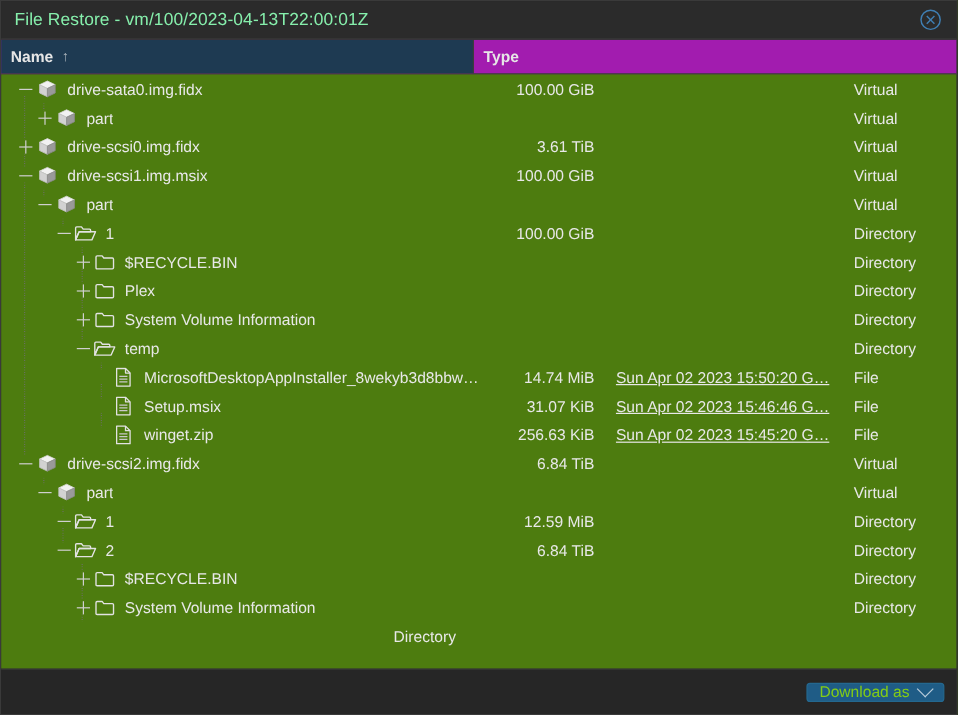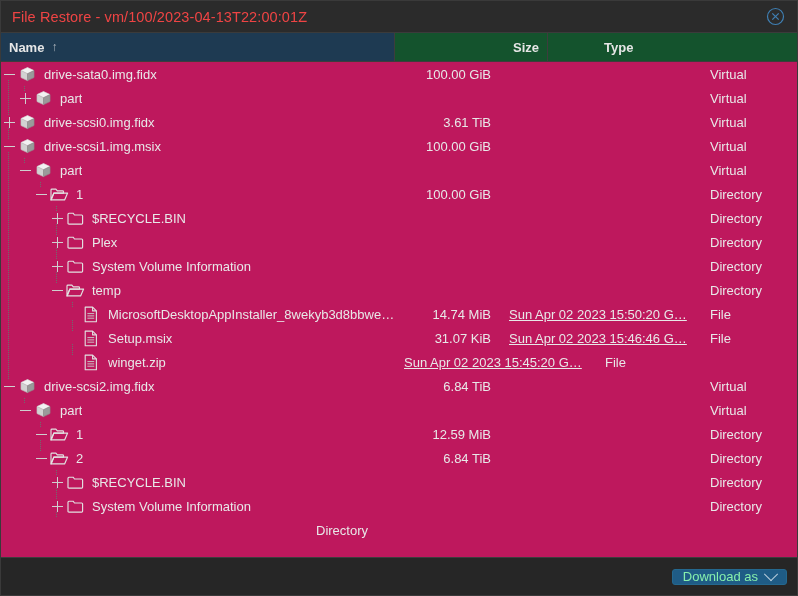--- a/index.html
+++ b/index.html
@@ -33,21 +33,21 @@
     height: 31px;
     min-height: 31px;
     background: #2b2b2b;
     display: flex;
     align-items: center;
     padding: 0 6px 0 11px;
     border-bottom: 1px solid #3b3b3b;
     position: relative;
   }
   .title-text {
-    color: #ef4444;
+    color: #86efac;
     font-size: 14.5px;
     letter-spacing: 0.1px;
     white-space: nowrap;
     flex: 1;
   }
   .close-btn {
     width: 26px;
     height: 26px;
     display: flex;
     align-items: center;
@@ -55,27 +55,26 @@
     cursor: pointer;
     margin-right: 3px;
   }
   .close-btn svg { display: block; }
 
   
   .table-header {
     display: flex;
     height: 29px;
     min-height: 29px;
-    background: #14532d;
+    background: #a21caf;
     border-bottom: 1px solid #3d3d3d;
     font-size: 13px;
     font-weight: bold;
     color: #e6e6e6;
     box-sizing: border-box;
-    gap: 48px;
   }
   .th {
     display: flex;
     align-items: center;
     box-sizing: border-box;
     height: 100%;
     padding: 0 8px;
     border-right: 1px solid #3d3d3d;
     overflow: hidden;
     white-space: nowrap;
@@ -93,22 +92,23 @@
     font-size: 12px;
     color: #aeb6bd;
     font-weight: normal;
     line-height: 1;
   }
 
   
   .tree-body {
     flex: 1;
     overflow: hidden;
-    background: #be185d;
+    background: #4d7c0f;
     position: relative;
+    padding-left: 12px;
   }
   .row {
     display: flex;
     height: 24px;
     min-height: 24px;
     align-items: center;
     box-sizing: border-box;
     cursor: pointer;
   }
   .cell {
@@ -212,21 +212,21 @@
     min-height: 37px;
     background: #262626;
     border-top: 1px solid #3d3d3d;
     display: flex;
     align-items: center;
     justify-content: flex-end;
     padding-right: 10px;
   }
   .download-btn {
     background: #1f5c86;
-    color: #86efac;
+    color: #84cc16;
     border: 1px solid #24688f;
     border-radius: 3px;
     height: 16px;
     padding: 0 10px;
     font-size: 13px;
     font-family: "Liberation Sans", sans-serif;
     display: flex;
     align-items: center;
     gap: 8px;
     cursor: pointer;
@@ -252,23 +252,20 @@
         <line x1="12.7" y1="6.3" x2="6.3" y2="12.7" stroke="#3f7fb3" stroke-width="1.2"></line>
       </svg>
     </div>
   </div>
 
   <div class="table-header">
     <div class="th th-name sorted">
       <span>Name</span>
       <span class="sort-arrow">↑</span>
     </div>
-    <div class="th th-size">
-      <span>Size</span>
-    </div>
     <div class="th th-type">
       <span>Type</span>
     </div>
   </div>
 
   <div class="tree-body" id="tree-body">
       <div class="row">
         <div class="cell cell-name">
           <div class="indent">
             <div class="expander minus">
@@ -560,20 +557,21 @@
             <svg width="14" height="17" viewBox="0 0 14 17">
               <path d="M1.2 1.1 L8.6 1.1 L12.4 4.9 L12.4 15.7 L1.2 15.7 Z" fill="none" stroke="#e2e2e2" stroke-width="1.1" stroke-linejoin="round"></path>
               <path d="M8.6 1.1 L8.6 4.9 L12.4 4.9" fill="none" stroke="#e2e2e2" stroke-width="1.1" stroke-linejoin="round"></path>
               <line x1="3.4" y1="7.6" x2="10.2" y2="7.6" stroke="#c9c9c9" stroke-width="0.95"></line>
               <line x1="3.4" y1="9.9" x2="10.2" y2="9.9" stroke="#c9c9c9" stroke-width="0.95"></line>
               <line x1="3.4" y1="12.2" x2="10.2" y2="12.2" stroke="#c9c9c9" stroke-width="0.95"></line>
             </svg>
           </span>
           <span class="label">winget.zip</span>
         </div>
+        <div class="cell cell-size">256.63 KiB</div>
         <div class="cell cell-mod">Sun Apr 02 2023 15:45:20 G…</div>
         <div class="cell cell-type">File</div>
       </div>
       <div class="row">
         <div class="cell cell-name">
           <div class="indent">
             <div class="expander minus">
               <span class="v-top"></span>
               <span class="sign"></span>
             </div>

